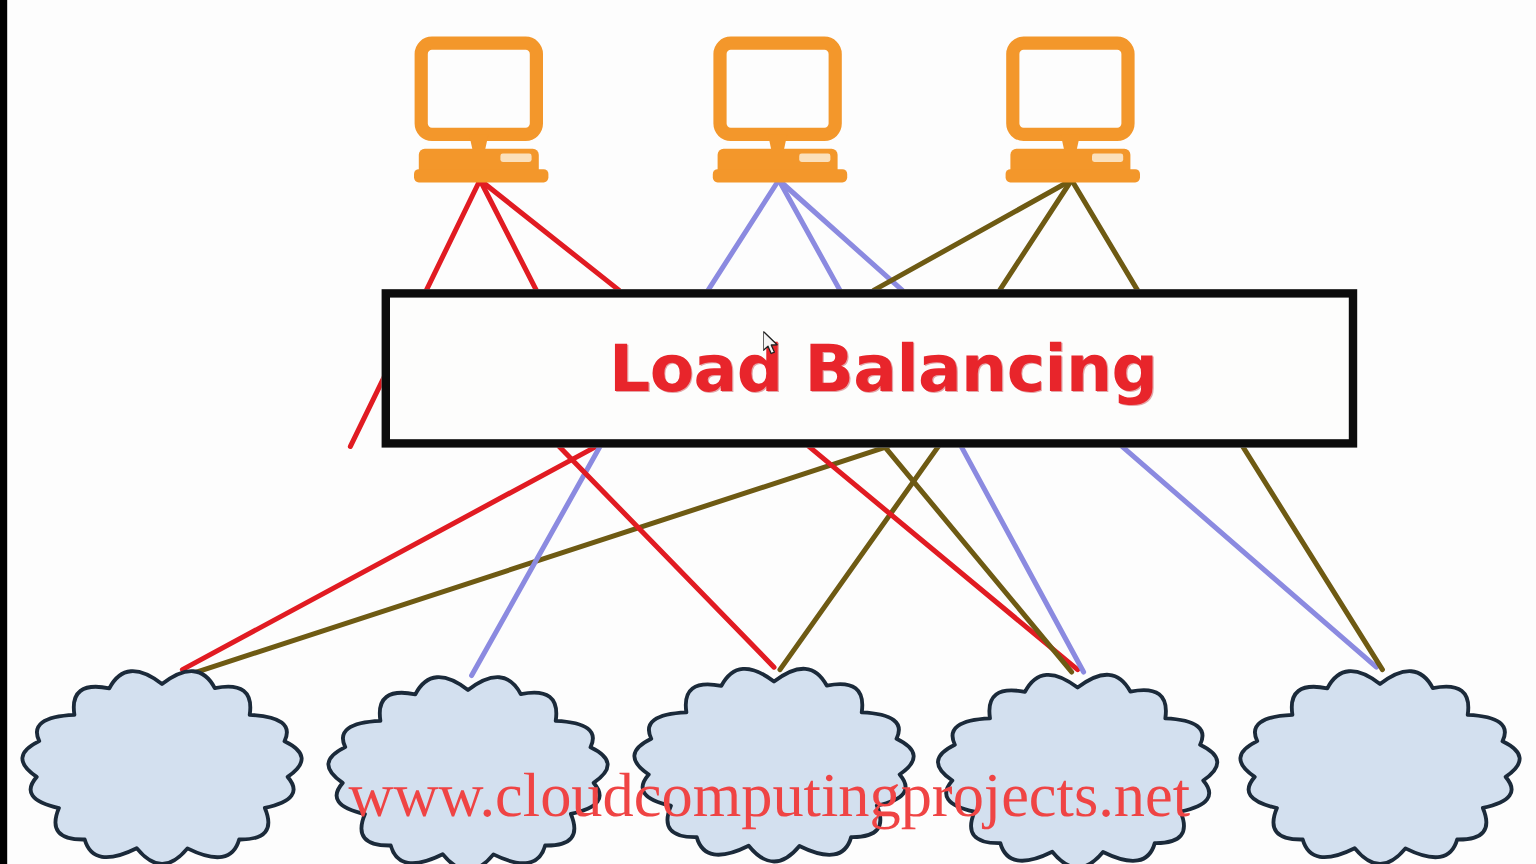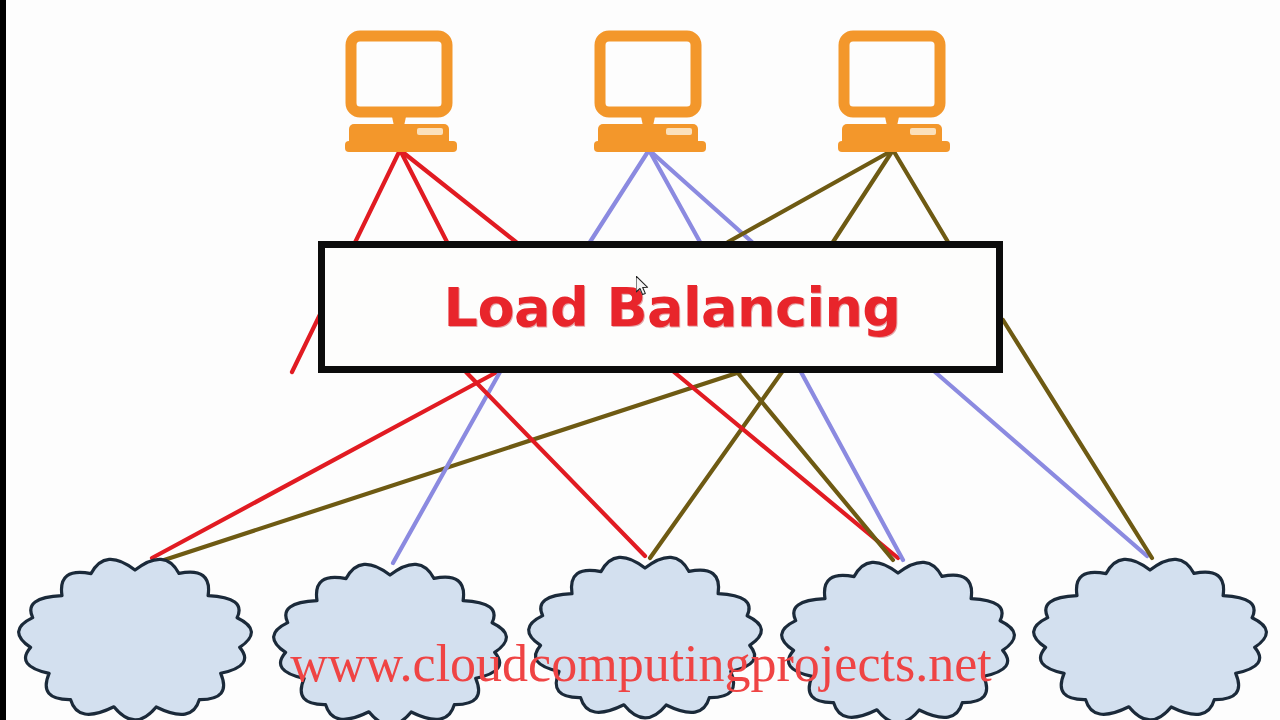--- a/index.html
+++ b/index.html
@@ -142,21 +142,21 @@
         <g>
           <rect x="844" y="36" width="96" height="76" fill="none" stroke="#f3972b" stroke-width="11" rx="9" ry="9"></rect>
           <path d="M 884 112 L 900 112 L 897 126 L 887 126 Z" fill="#f3972b"></path>
           <rect x="842" y="124" width="100" height="24" fill="#f3972b" rx="5" ry="5"></rect>
           <rect x="838" y="141" width="112" height="11" fill="#f3972b" rx="4" ry="4"></rect>
           <rect x="910" y="128" width="26" height="7" fill="#fbe0bb" rx="2" ry="2"></rect>
         </g>
       </g>
   </svg>
 
-  <div id="lb-box" style="left: 318px; top: 241px; width: 685px; height: 132px; border-color: rgb(12, 12, 12); background: rgb(253, 253, 252); padding-left: 23px;">
+  <div id="lb-box" style="left: 318px; top: 241px; width: 813px; height: 132px; border-color: rgb(12, 12, 12); background: rgb(253, 253, 252); padding-left: 23px;">
     <div id="lb-title" style="color: rgb(232, 37, 43);">Load Balancing</div>
   </div>
 
   <div id="watermark">www.cloudcomputingprojects.net</div>
 
   <svg id="cursor" viewBox="0 0 16 22" style="left: 636px; top: 276px;">
     <polygon points="0,0 0,16 4,12.5 6.6,18.6 9.3,17.4 6.7,11.5 11.6,11.3" fill="#f5f5f5" stroke="#222222" stroke-width="1.1" stroke-linejoin="round"></polygon>
   </svg>
 
 </div>

